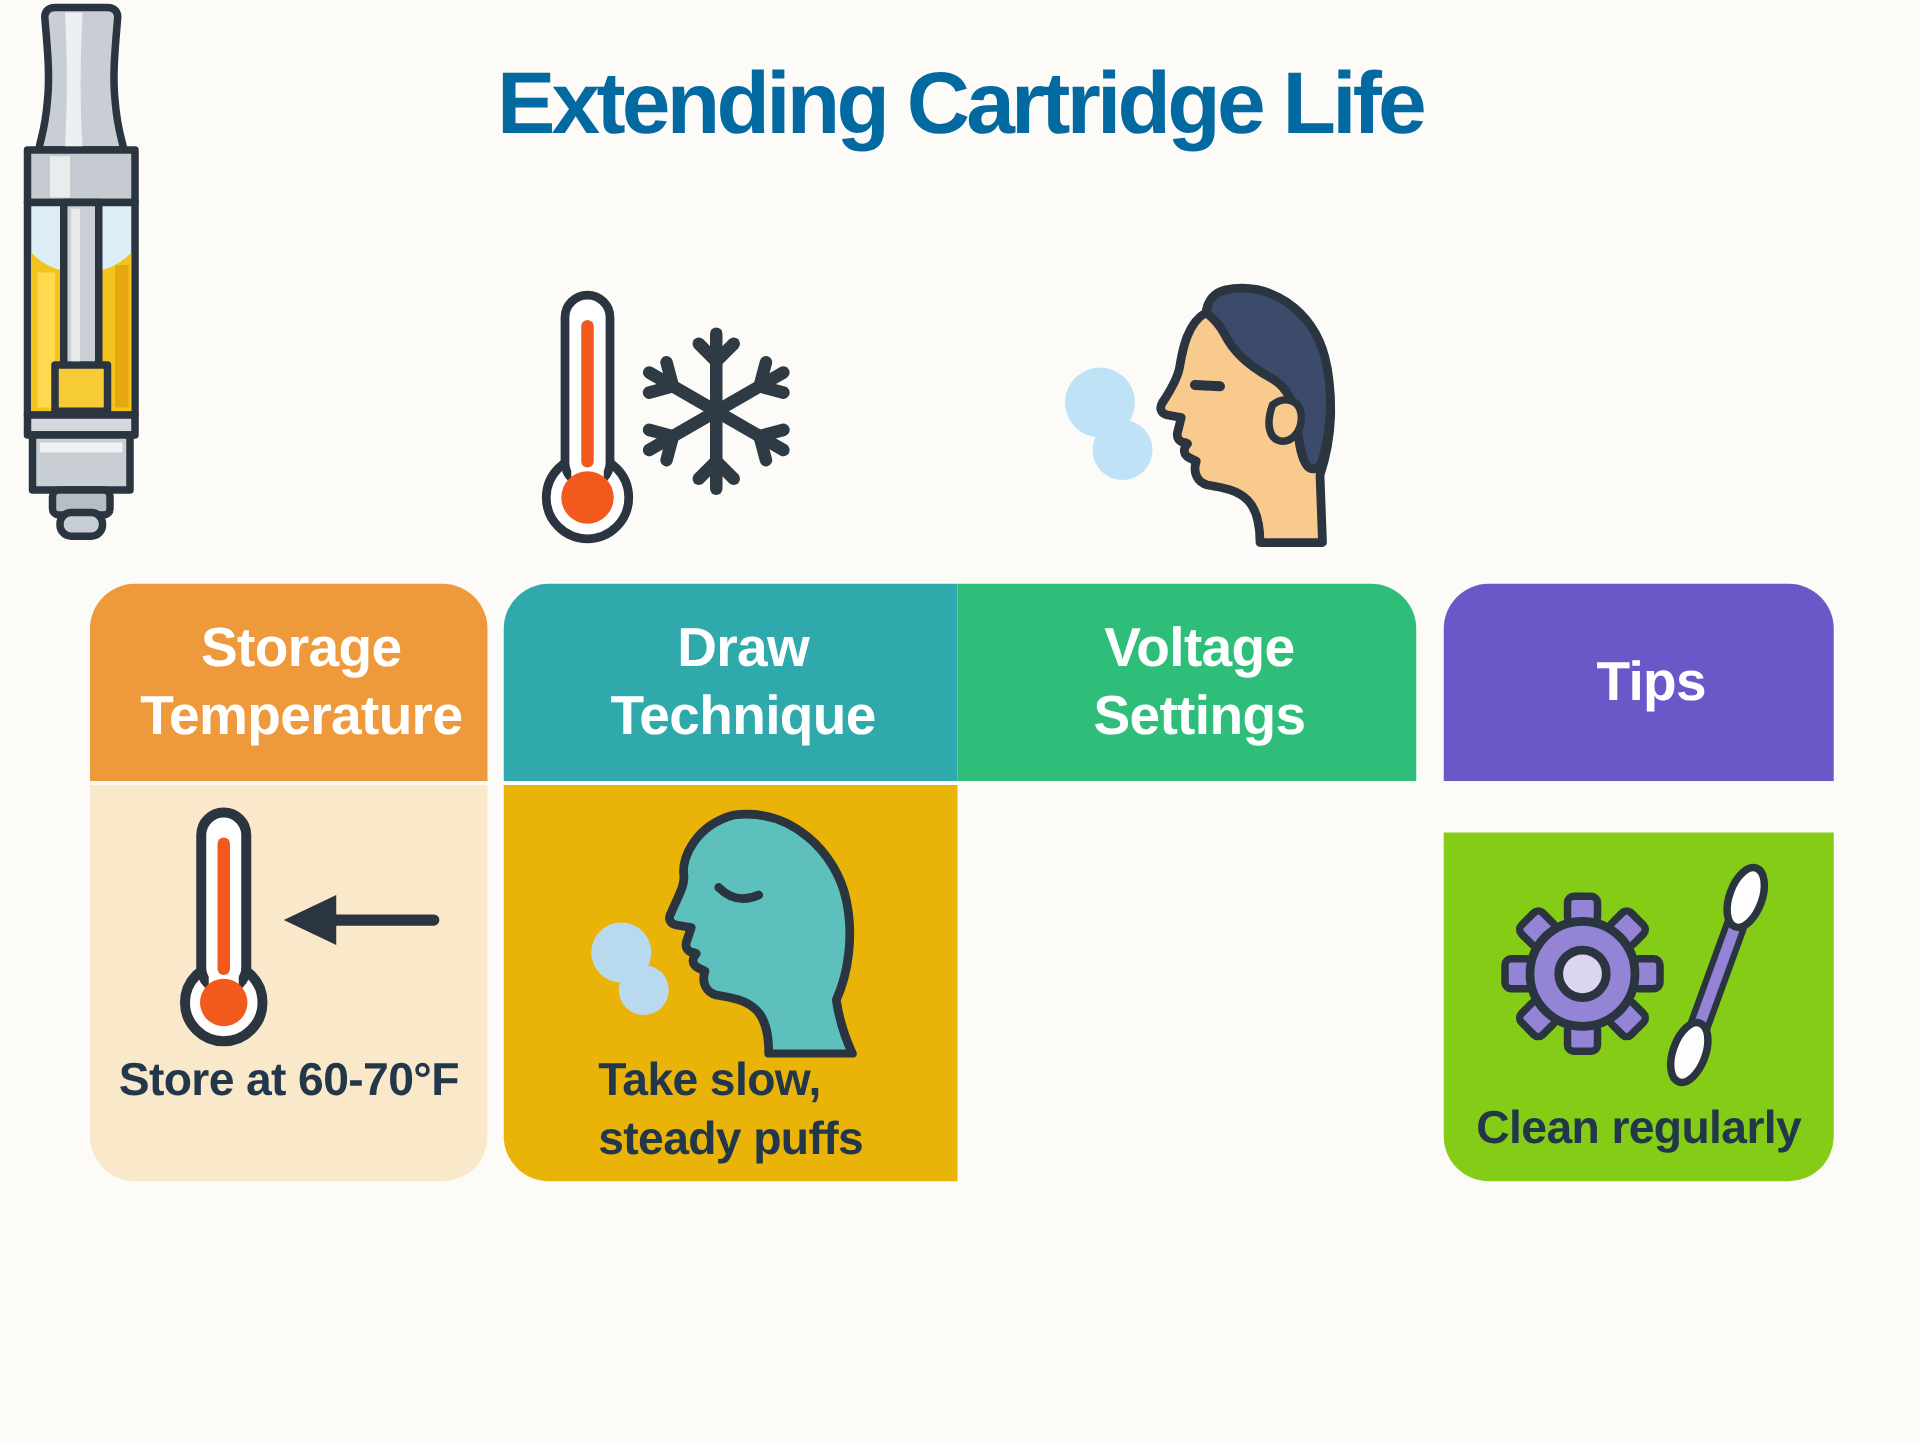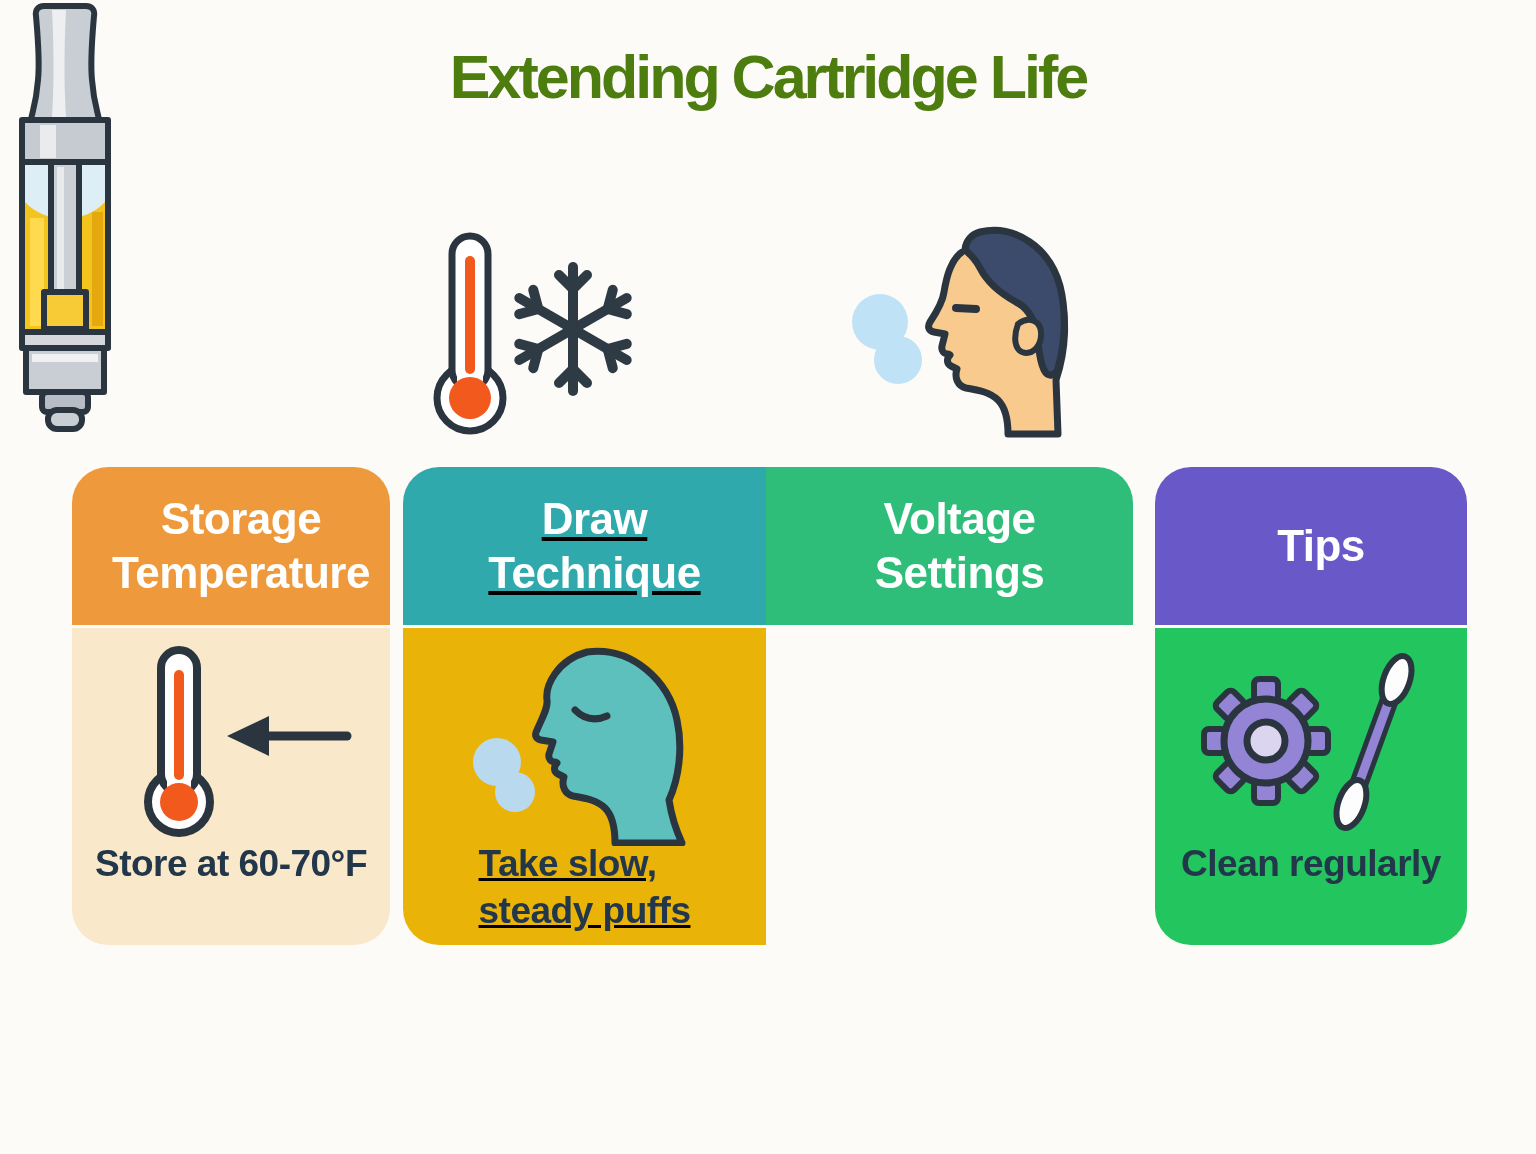--- a/index.html
+++ b/index.html
@@ -1,50 +1,50 @@
 <!DOCTYPE html>
 <html><head>
 <meta charset="utf-8">
 <style>
   * { margin:0; padding:0; box-sizing:border-box; }
   html,body { width:1536px; height:1154px; }
   body { font-family:"Liberation Sans", sans-serif; background:#ffffff; }
   .canvas { position:relative; width:1536px; height:1154px; background:#FCFBF8; overflow:hidden; }
 
   .title { position:absolute; top:42px; left:0; width:1536px; text-align:center;
-           font-size:61px; font-weight:bold; letter-spacing:-3px; color:#4d7c0f; }
+           font-size:70px; font-weight:bold; letter-spacing:-3px; color:#0369a1; }
 
   .hero-icon { position:absolute; }
   .hero-thermo   { left:430px; top:228px; }
   .hero-snow     { left:508px; top:256px; }
   .hero-cart     { left:703px; top:184px; z-index:6; }
   .hero-face     { left:850px; top:220px; }
 
   .card { position:absolute; top:467px; height:478px; display:flex; flex-direction:column; }
   .card-1 { left:72px;  width:318px; }
   .card-4 { left:1155px; width:312px; }
   .pair { position:absolute; top:467px; left:403px; width:730px; display:flex; height:478px; }
-  .card-2 { position:relative; width:363px; height:478px; display:flex; flex-direction:column;text-decoration:underline; }
+  .card-2 { position:relative; width:363px; height:478px; display:flex; flex-direction:column; }
   .card-3 { position:relative; width:367px; height:372px; display:flex; flex-direction:column; }
 
   .hdr { height:158px; display:flex; flex-direction:column; align-items:center; justify-content:center;
          color:#ffffff; font-weight:bold; font-size:44px; line-height:54px; letter-spacing:-0.5px; text-align:center;padding-left:20px; }
   .seam { height:3px; background:#FCFBF8; }
   .bod { flex:1; display:flex; flex-direction:column; align-items:center; }
   .icon-box { height:212px; display:flex; align-items:center; justify-content:center; padding-top:16px; }
   .cap { font-weight:bold; font-size:37px; line-height:47px; color:#22374A; letter-spacing:-0.5px; }
 
   .card-1 .hdr { background:#EE9A3C; border-radius:36px 36px 0 0; }
   .card-1 .bod { background:#FAE8CA; border-radius:0 0 36px 36px; }
   .card-2 .hdr { background:#2FA9AC; border-radius:36px 0 0 0; }
   .card-2 .bod { background:#eab308; border-radius:0 0 0 36px; }
   .card-3 .hdr { background:#2FBE79; border-radius:0 36px 0 0; }
   .card-3 .bod { background:#D9F1E2; border-radius:0 0 36px 0; }
   .card-4 .hdr { background:#6858C8; border-radius:36px 36px 0 0; }
-  .card-4 .bod { background:#22c55e; border-radius:0 0 36px 36px; }
+  .card-4 .bod { background:#84cc16; border-radius:0 0 36px 36px;margin-top:38px; }
 
   .footer { position:absolute; left:1180px; top:1060px; width:340px; text-align:center; }
   .brand   { font-size:28px; font-weight:bold; color:#4F4F4F; }
   .website { font-size:26px; color:#9A9A9A; margin-top:8px; }
 </style>
 </head>
 <body>
 
 <div class="canvas">
 

